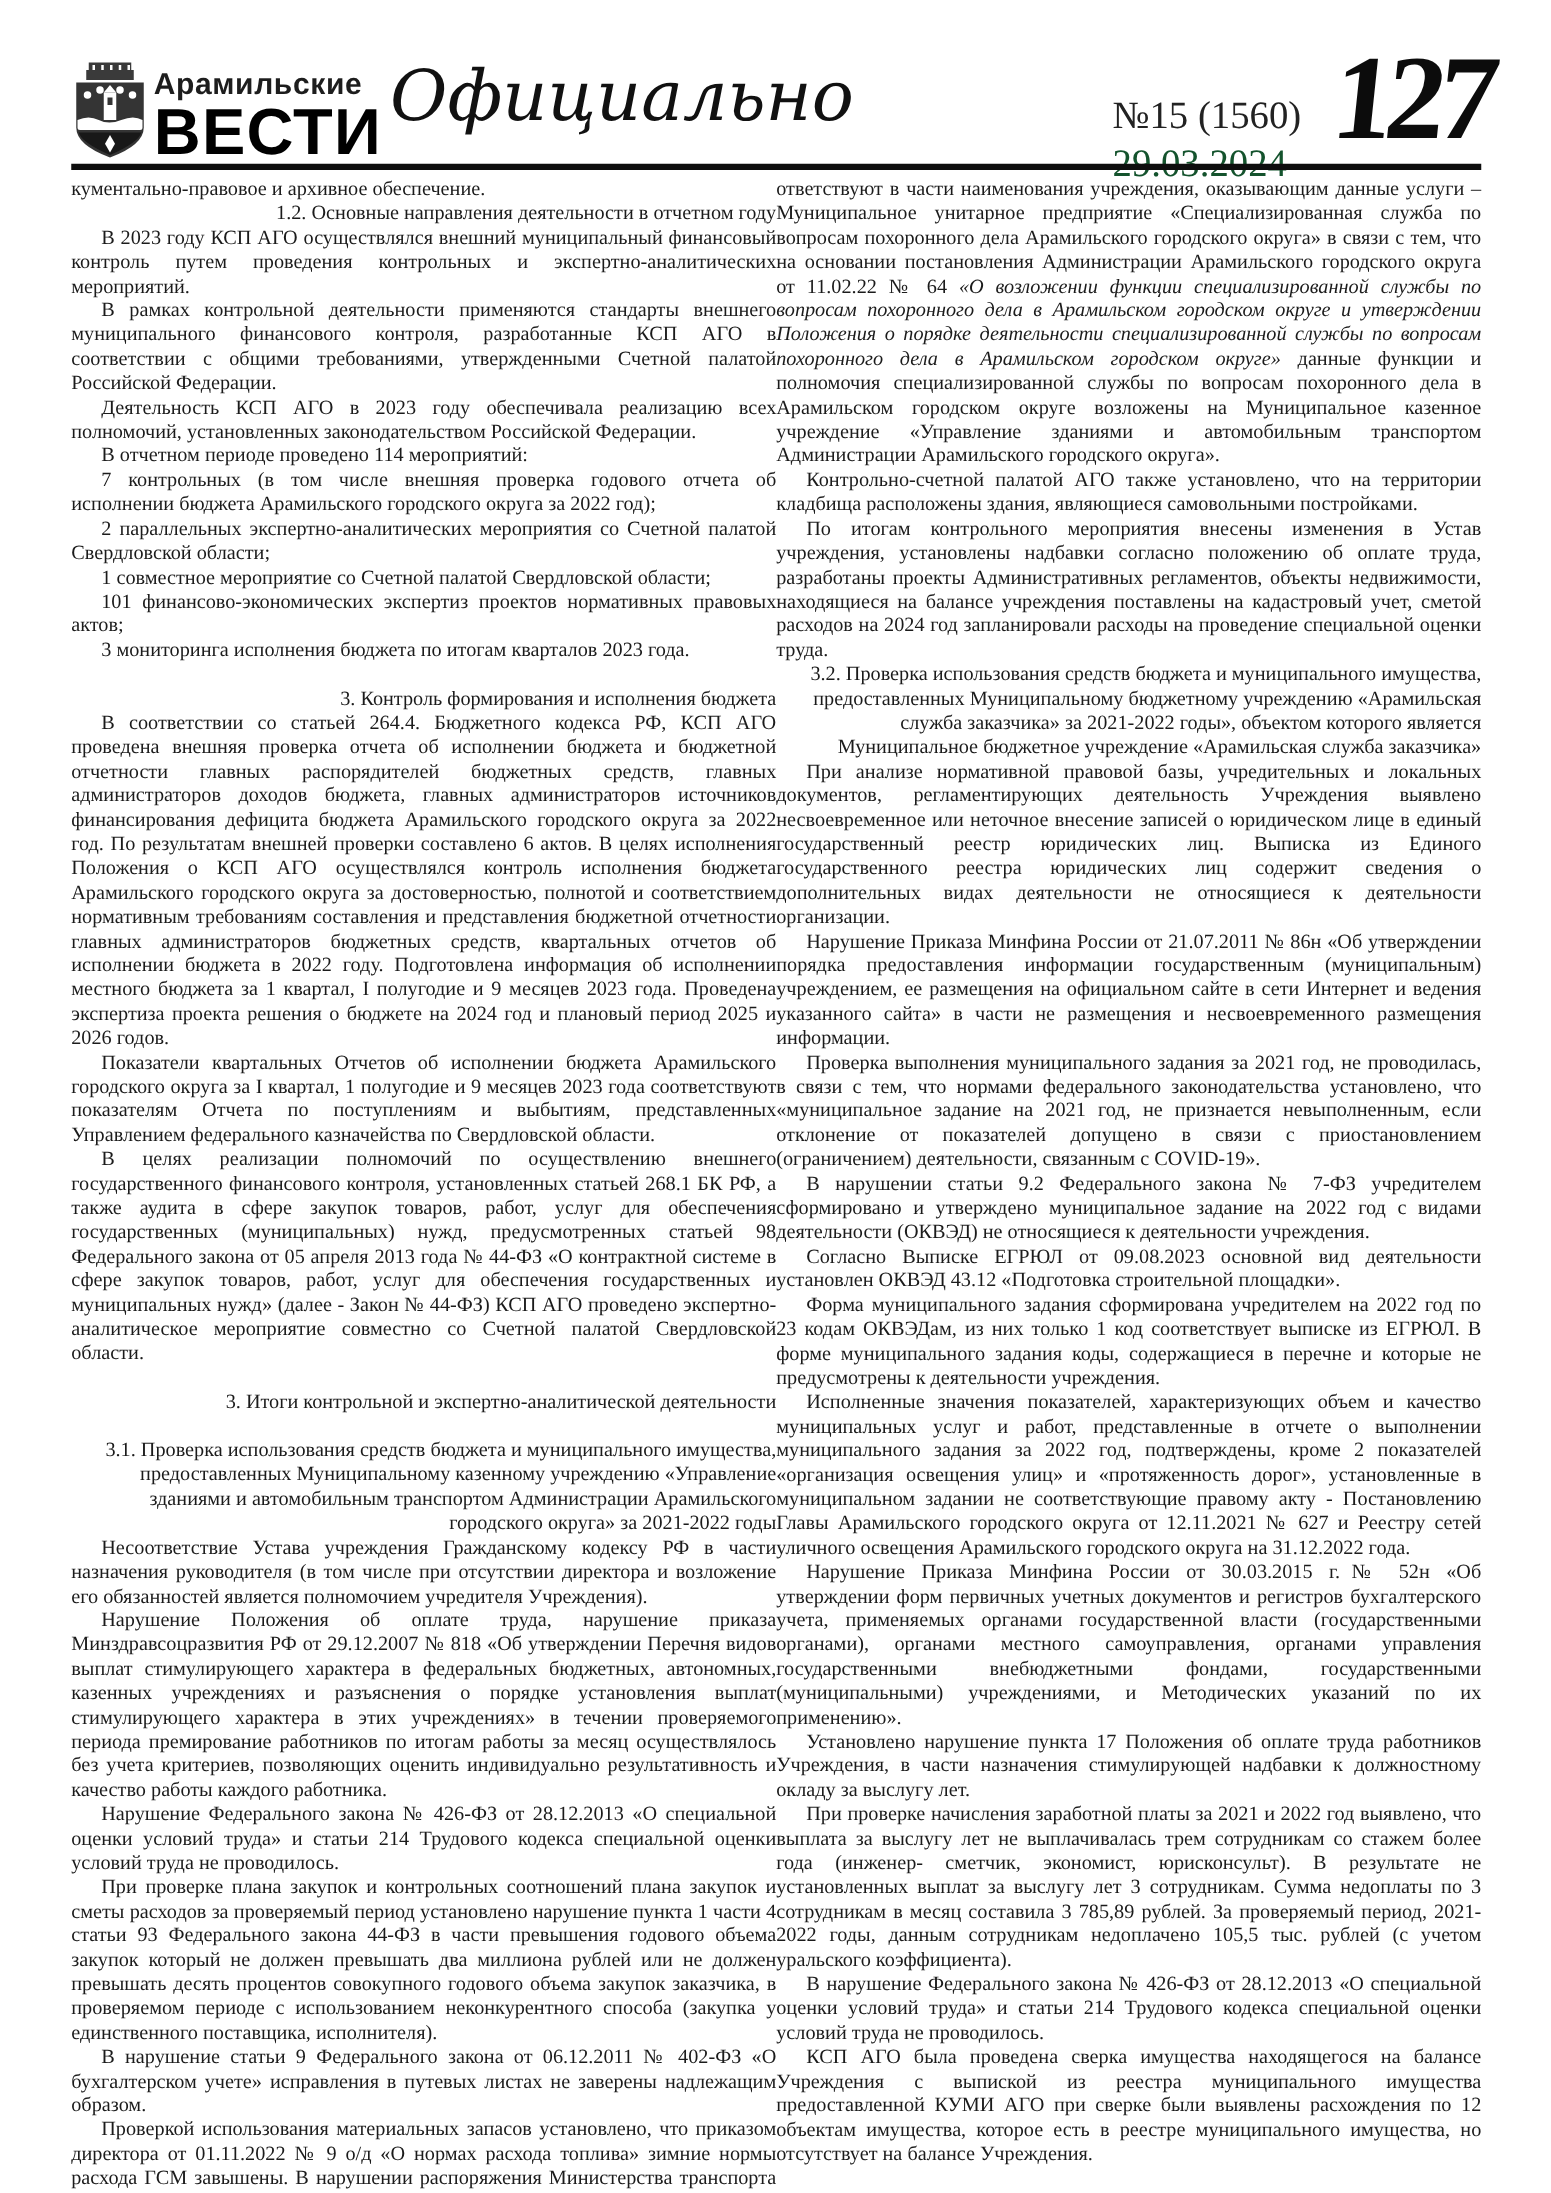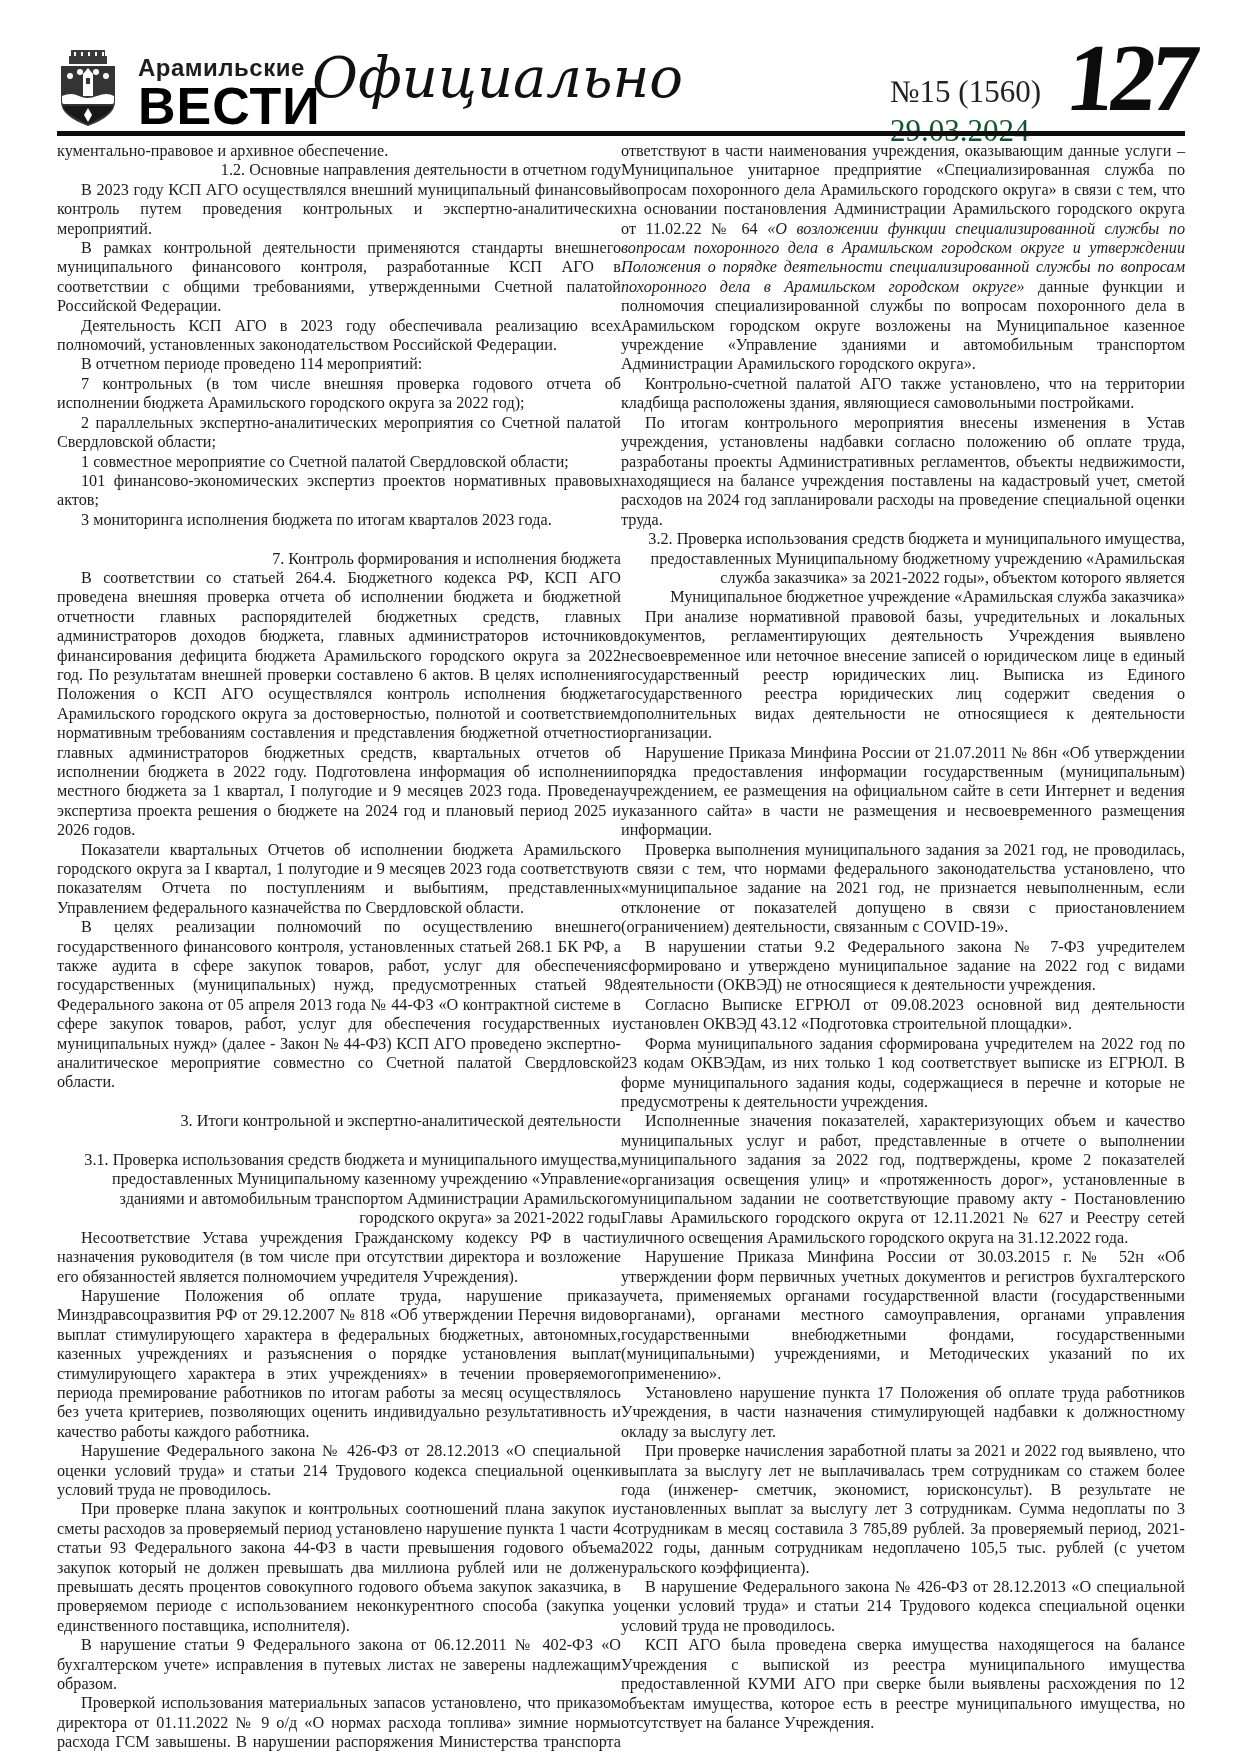--- a/index.html
+++ b/index.html
@@ -2,21 +2,21 @@
 <html lang="ru"><head>
 <meta charset="utf-8">
 <style>
   html,body{margin:0;padding:0;}
   body{width:1241px;height:1754px;background:#ffffff;position:relative;overflow:hidden;
        font-family:"Liberation Serif","DejaVu Serif",serif;color:#1b1b1b;}
   .page{position:absolute;inset:0;}
 
   
   .header{position:absolute;left:0;top:0;width:100%;height:140px;}
-  .masthead{position:absolute;left:57px;top:48px;display:flex;align-items:flex-start;gap:19px;}
+  .masthead{position:absolute;left:57px;top:48px;display:flex;align-items:flex-start;gap:4px;}
   .crest{width:62px;height:80px;flex:0 0 auto;}
   .masthead-text{display:flex;flex-direction:column;margin-top:8px;}
   .masthead-top{font-family:"Liberation Sans","DejaVu Sans",sans-serif;font-weight:bold;
                 font-size:24px;color:#1d1d1d;letter-spacing:.5px;line-height:1;}
   .masthead-bottom{font-family:"Liberation Sans","DejaVu Sans",sans-serif;font-weight:bold;
                    font-size:52px;color:#000000;line-height:.95;letter-spacing:1px;margin-top:2px;}
   .section-title{position:absolute;left:300px;top:50px;width:330px;text-align:center;
                  font-style:italic;font-size:56px;line-height:1;color:#111;
                  font-family:"DejaVu Serif","Liberation Serif",serif;margin-left:12px;}
   .issue-block{position:absolute;right:200px;top:73px;text-align:left;
@@ -97,21 +97,21 @@
         <p class="para heading">1.2. Основные направления деятельности в отчетном году</p>
         <p class="para body">В 2023 году КСП АГО осуществлялся внешний муниципальный финансовый контроль путем проведения контрольных и экспертно-аналитических мероприятий.</p>
         <p class="para body">В рамках контрольной деятельности применяются стандарты внешнего муниципального финансового контроля, разработанные КСП АГО в соответствии с общими требованиями, утвержденными Счетной палатой Российской Федерации.</p>
         <p class="para body">Деятельность КСП АГО в 2023 году обеспечивала реализацию всех полномочий, установленных законодательством Российской Федерации.</p>
         <p class="para body">В отчетном периоде проведено 114 мероприятий:</p>
         <p class="para body">7 контрольных (в том числе внешняя проверка годового отчета об исполнении бюджета Арамильского городского округа за 2022 год);</p>
         <p class="para body">2 параллельных экспертно-аналитических мероприятия со Счетной палатой Свердловской области;</p>
         <p class="para body">1 совместное мероприятие со Счетной палатой Свердловской области;</p>
         <p class="para body">101 финансово-экономических экспертиз проектов нормативных правовых актов;</p>
         <p class="para body">3 мониторинга исполнения бюджета по итогам кварталов 2023 года.</p>
-        <p class="para heading gap">7. Контроль формирования и исполнения бюджета</p>
+        <p class="para heading gap">3. Контроль формирования и исполнения бюджета</p>
         <p class="para body">В соответствии со статьей 264.4. Бюджетного кодекса РФ, КСП АГО проведена внешняя проверка отчета об исполнении бюджета и бюджетной отчетности главных распорядителей бюджетных средств, главных администраторов доходов бюджета, главных администраторов источников финансирования дефицита бюджета Арамильского городского округа за 2022 год. По результатам внешней проверки составлено 6 актов. В целях исполнения Положения о КСП АГО осуществлялся контроль исполнения бюджета Арамильского городского округа за достоверностью, полнотой и соответствием нормативным требованиям составления и представления бюджетной отчетности главных администраторов бюджетных средств, квартальных отчетов об исполнении бюджета в 2022 году. Подготовлена информация об исполнении местного бюджета за 1 квартал, I полугодие и 9 месяцев 2023 года. Проведена экспертиза проекта решения о бюджете на 2024 год и плановый период 2025 и 2026 годов.</p>
         <p class="para body">Показатели квартальных Отчетов об исполнении бюджета Арамильского городского округа за I квартал, 1 полугодие и 9 месяцев 2023 года соответствуют показателям Отчета по поступлениям и выбытиям, представленных Управлением федерального казначейства по Свердловской области.</p>
         <p class="para body">В целях реализации полномочий по осуществлению внешнего государственного финансового контроля, установленных статьей 268.1 БК РФ, а также аудита в сфере закупок товаров, работ, услуг для обеспечения государственных (муниципальных) нужд, предусмотренных статьей 98 Федерального закона от 05 апреля 2013 года № 44-ФЗ «О контрактной системе в сфере закупок товаров, работ, услуг для обеспечения государственных и муниципальных нужд» (далее - Закон № 44-ФЗ) КСП АГО проведено экспертно-аналитическое мероприятие совместно со Счетной палатой Свердловской области.</p>
         <p class="para heading gap">3. Итоги контрольной и экспертно-аналитической деятельности</p>
         <p class="para heading gap">3.1. Проверка использования средств бюджета и муниципального имущества, предоставленных Муниципальному казенному учреждению «Управление зданиями и автомобильным транспортом Администрации Арамильского городского округа» за 2021-2022 годы</p>
         <p class="para body">Несоответствие Устава учреждения Гражданскому кодексу РФ в части назначения руководителя (в том числе при отсутствии директора и возложение его обязанностей является полномочием учредителя Учреждения).</p>
         <p class="para body">Нарушение Положения об оплате труда, нарушение приказа Минздравсоцразвития РФ от 29.12.2007 № 818 «Об утверждении Перечня видов выплат стимулирующего характера в федеральных бюджетных, автономных, казенных учреждениях и разъяснения о порядке установления выплат стимулирующего характера в этих учреждениях» в течении проверяемого периода премирование работников по итогам работы за месяц осуществлялось без учета критериев, позволяющих оценить индивидуально результативность и качество работы каждого работника.</p>
         <p class="para body">Нарушение Федерального закона № 426-ФЗ от 28.12.2013 «О специальной оценки условий труда» и статьи 214 Трудового кодекса специальной оценки условий труда не проводилось.</p>
         <p class="para body">При проверке плана закупок и контрольных соотношений плана закупок и сметы расходов за проверяемый период установлено нарушение пункта 1 части 4 статьи 93 Федерального закона 44-ФЗ в части превышения годового объема закупок который не должен превышать два миллиона рублей или не должен превышать десять процентов совокупного годового объема закупок заказчика, в проверяемом периоде с использованием неконкурентного способа (закупка у единственного поставщика, исполнителя).</p>
         <p class="para body">В нарушение статьи 9 Федерального закона от 06.12.2011 № 402-ФЗ «О бухгалтерском учете» исправления в путевых листах не заверены надлежащим образом.</p>

